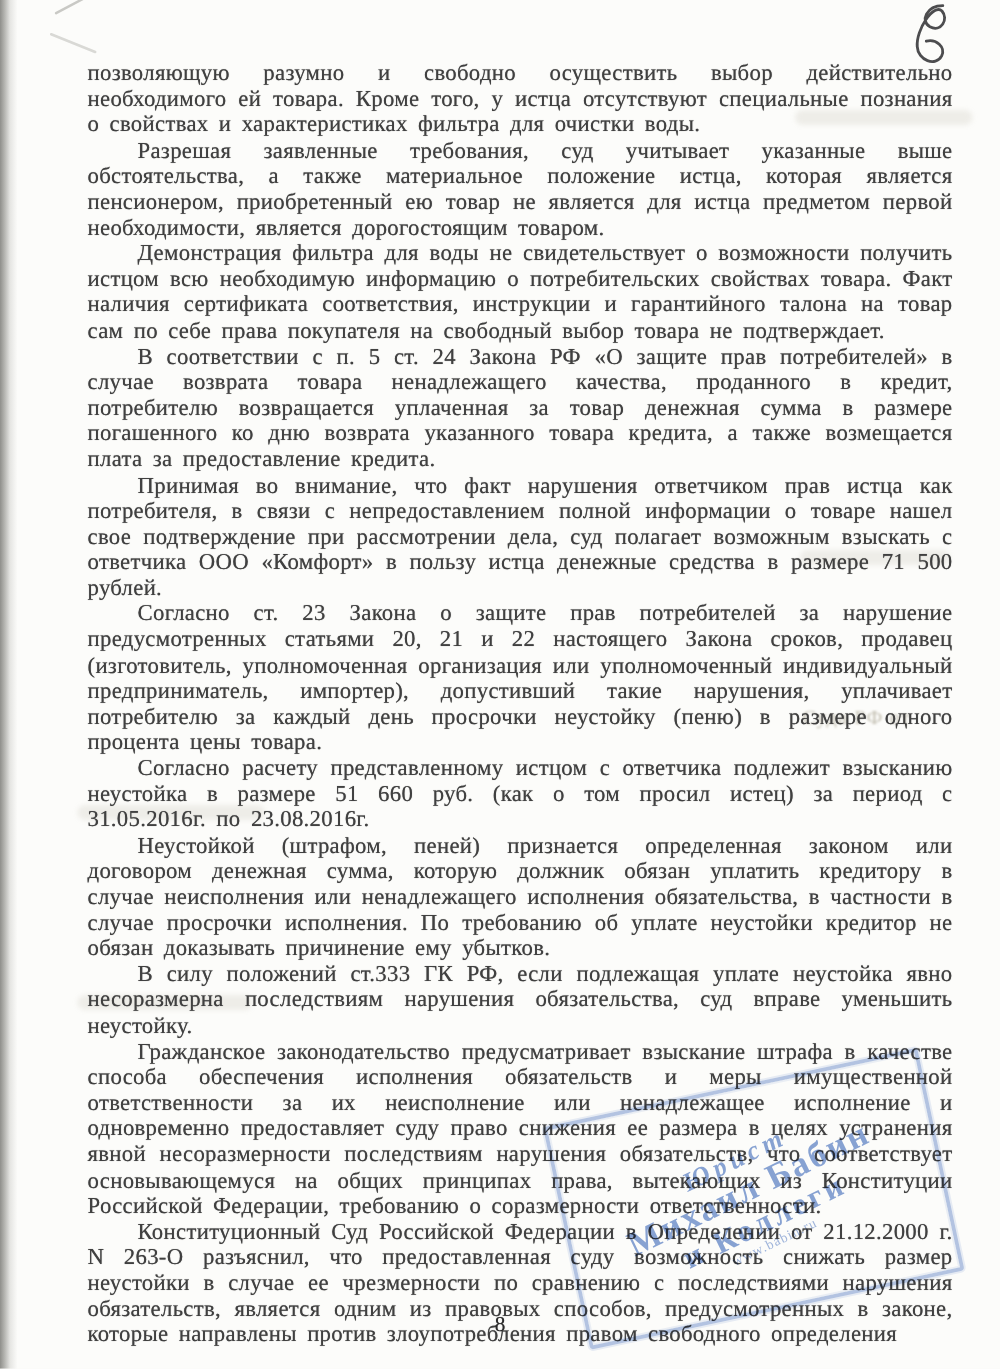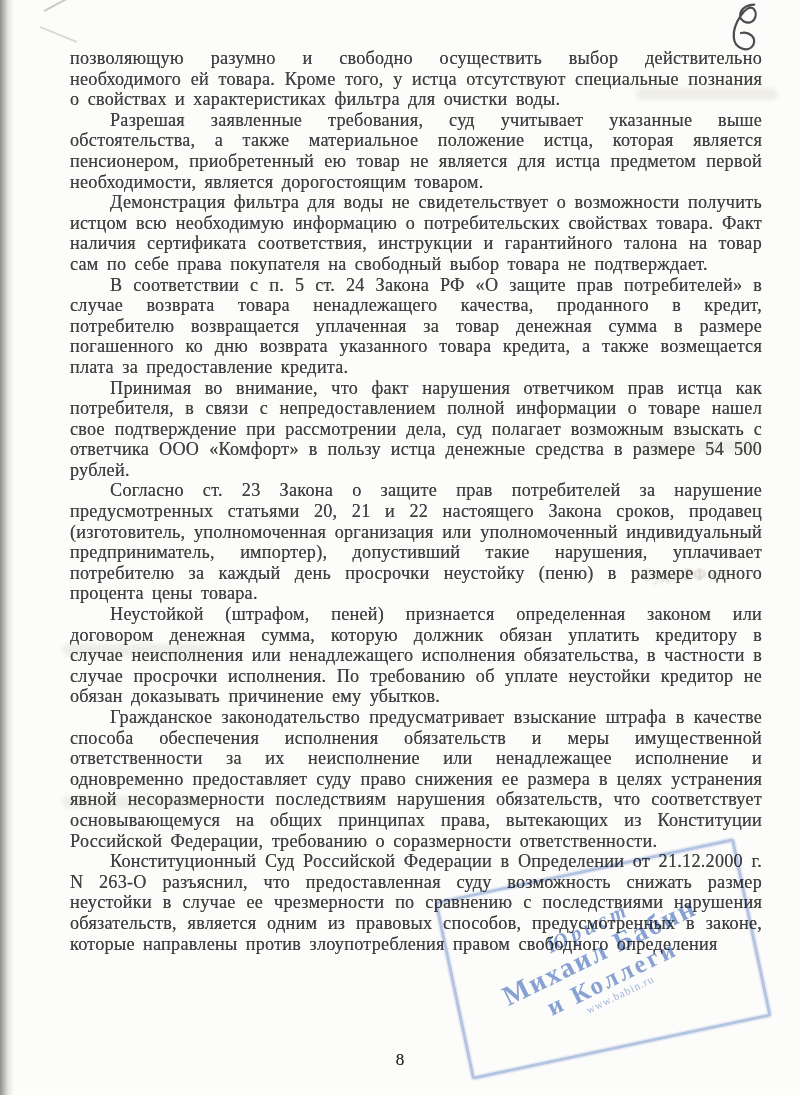--- a/index.html
+++ b/index.html
@@ -101,23 +101,25 @@
   <div class="ghost-blob" style="left:640px;top:440px;width:120px;height:12px;"></div>
   <div class="ghost-blob" style="left:62px;top:644px;width:150px;height:12px;"></div>
   <div class="ghost-blob" style="left:62px;top:796px;width:140px;height:12px;"></div>
   <div class="ghost-text" style="left:642px;top:566px;">Суда РФ от</div>
 
   <div class="text-block">
     <p class="cont">позволяющую разумно и свободно осуществить выбор действительно необходимого ей товара. Кроме того, у истца отсутствуют специальные познания о свойствах и характеристиках фильтра для очистки воды.</p>
     <p>Разрешая заявленные требования, суд учитывает указанные выше обстоятельства, а также материальное положение истца, которая является пенсионером, приобретенный ею товар не является для истца предметом первой необходимости, является дорогостоящим товаром.</p>
     <p>Демонстрация фильтра для воды не свидетельствует о возможности получить истцом всю необходимую информацию о потребительских свойствах товара. Факт наличия сертификата соответствия, инструкции и гарантийного талона на товар сам по себе права покупателя на свободный выбор товара не подтверждает.</p>
     <p>В соответствии с п. 5 ст. 24 Закона РФ «О защите прав потребителей» в случае возврата товара ненадлежащего качества, проданного в кредит, потребителю возвращается уплаченная за товар денежная сумма в размере погашенного ко дню возврата указанного товара кредита, а также возмещается плата за предоставление кредита.</p>
-    <p>Принимая во внимание, что факт нарушения ответчиком прав истца как потребителя, в связи с непредоставлением полной информации о товаре нашел свое подтверждение при рассмотрении дела, суд полагает возможным взыскать с ответчика ООО «Комфорт» в пользу истца денежные средства в размере 54 500 рублей.</p>
+    <p>Принимая во внимание, что факт нарушения ответчиком прав истца как потребителя, в связи с непредоставлением полной информации о товаре нашел свое подтверждение при рассмотрении дела, суд полагает возможным взыскать с ответчика ООО «Комфорт» в пользу истца денежные средства в размере 71 500 рублей.</p>
     <p>Согласно ст. 23 Закона о защите прав потребителей за нарушение предусмотренных статьями 20, 21 и 22 настоящего Закона сроков, продавец (изготовитель, уполномоченная организация или уполномоченный индивидуальный предприниматель, импортер), допустивший такие нарушения, уплачивает потребителю за каждый день просрочки неустойку (пеню) в размере одного процента цены товара.</p>
+    <p>Согласно расчету представленному истцом с ответчика подлежит взысканию неустойка в размере 51 660 руб. (как о том просил истец) за период с 31.05.2016г. по 23.08.2016г.</p>
     <p>Неустойкой (штрафом, пеней) признается определенная законом или договором денежная сумма, которую должник обязан уплатить кредитору в случае неисполнения или ненадлежащего исполнения обязательства, в частности в случае просрочки исполнения. По требованию об уплате неустойки кредитор не обязан доказывать причинение ему убытков.</p>
+    <p>В силу положений ст.333 ГК РФ, если подлежащая уплате неустойка явно несоразмерна последствиям нарушения обязательства, суд вправе уменьшить неустойку.</p>
     <p>Гражданское законодательство предусматривает взыскание штрафа в качестве способа обеспечения исполнения обязательств и меры имущественной ответственности за их неисполнение или ненадлежащее исполнение и одновременно предоставляет суду право снижения ее размера в целях устранения явной несоразмерности последствиям нарушения обязательств, что соответствует основывающемуся на общих принципах права, вытекающих из Конституции Российской Федерации, требованию о соразмерности ответственности.</p>
     <p>Конституционный Суд Российской Федерации в Определении от 21.12.2000 г. N 263-О разъяснил, что предоставленная суду возможность снижать размер неустойки в случае ее чрезмерности по сравнению с последствиями нарушения обязательств, является одним из правовых способов, предусмотренных в законе, которые направлены против злоупотребления правом свободного определения</p>
   </div>
 
   <div class="stamp">
     <div class="stamp-inner">
       <div class="stamp-line1">Юрист</div>
       <div class="stamp-line2">Михаил Бабин</div>
       <div class="stamp-line3">и Коллеги</div>
       <div class="stamp-line4">www.babin.ru</div>

